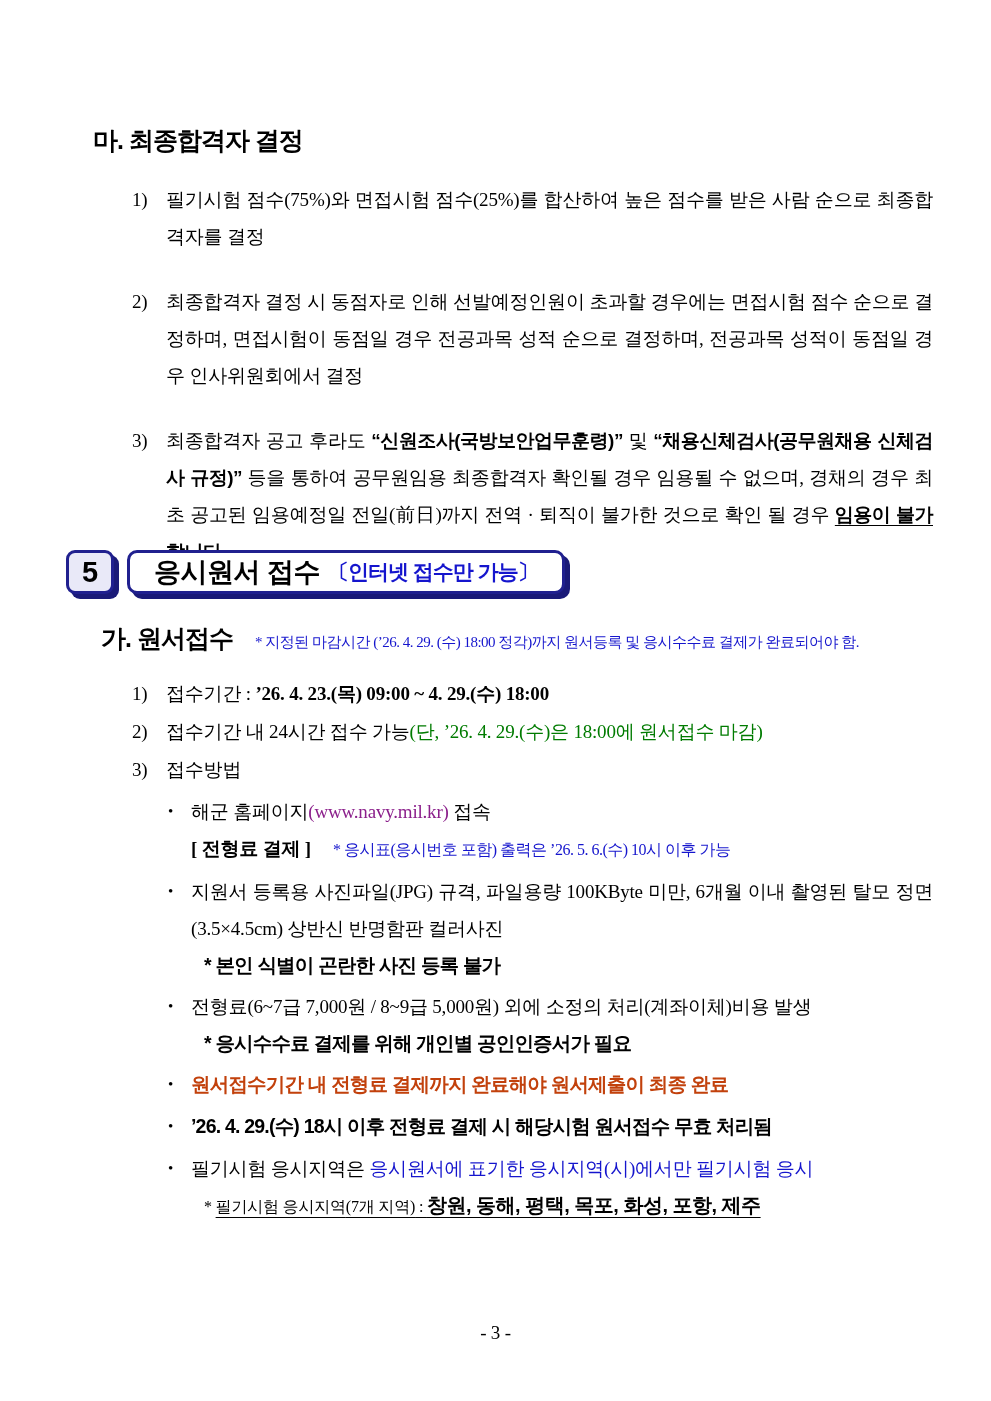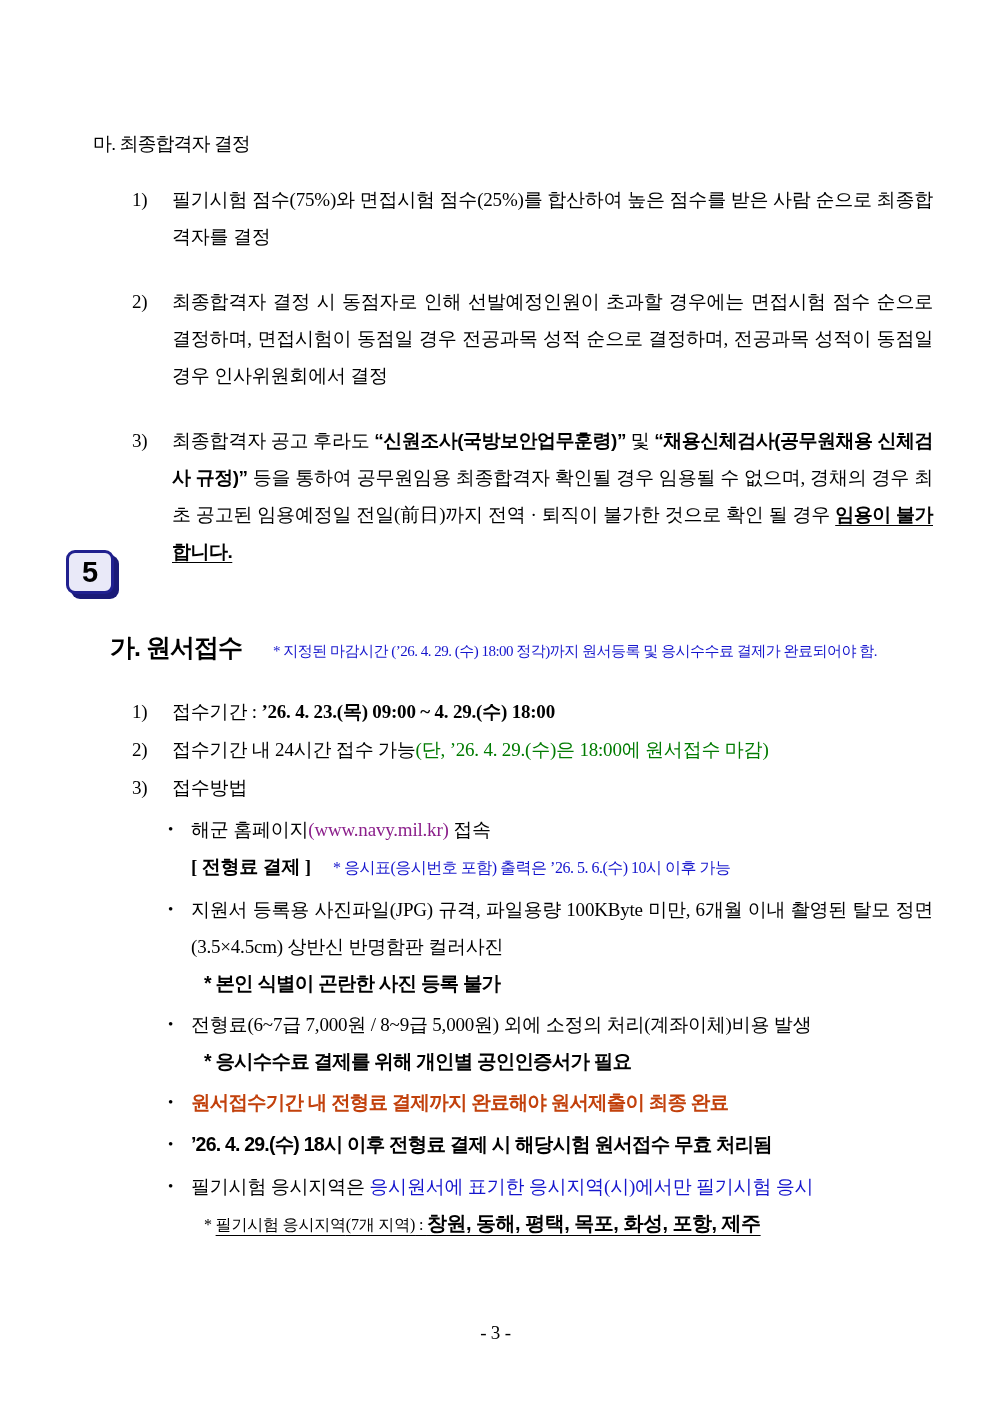--- a/index.html
+++ b/index.html
@@ -5,26 +5,26 @@
   html,body { margin:0; padding:0; background:#ffffff; }
   .page {
     position:relative; width:991px; height:1401px; background:#ffffff;
     font-family:"Liberation Serif","DejaVu Serif",serif; color:#000;
     overflow:hidden; letter-spacing:-0.2px;
   }
 
   
   .sec-ma { position:absolute; top:116px; left:0; right:0; }
   .h-ma {
-    margin:15px 0 24px 93px; font-family:"Liberation Sans","DejaVu Sans",sans-serif;
-    font-weight:normal; font-size:19px; letter-spacing:-1px;
+    margin:8px 0 24px 93px; font-family:"Liberation Sans","DejaVu Sans",sans-serif;
+    font-weight:bold; font-size:25px; letter-spacing:-1px;
   }
   .oitem { display:flex; margin:0 58px 28px 132px; font-size:19px; line-height:37px; text-align:justify; }
   .oitem .num { flex:0 0 34px; }
-  .oitem .txt { flex:1;margin-left:6px; }
+  .oitem .txt { flex:1; }
   .oitem b.seg { font-family:"Liberation Sans","DejaVu Sans",sans-serif; font-size:19px; letter-spacing:-0.5px; }
   .ul { text-decoration:underline; text-underline-offset:4px; }
 
   
   .banner { position:absolute; top:550px; left:66px; display:flex; align-items:stretch; height:44px; }
   .num-box {
     width:42px; background:#e9e9f8; border:3px solid #20208f; border-radius:9px;
     box-shadow:5px 5px 0 #1a1a78; display:flex; align-items:center; justify-content:center;
     font-family:"Liberation Sans","DejaVu Sans",sans-serif; font-weight:bold; font-size:29px;
   }
@@ -32,21 +32,21 @@
     margin-left:13px; background:#ffffff; border:3px solid #20208f; border-radius:10px;
     box-shadow:5px 5px 0 #1a1a78; display:flex; align-items:center; padding:0 24px; gap:8px;
     font-family:"Liberation Sans","DejaVu Sans",sans-serif; font-weight:bold;
   }
   .title-box .t { font-size:27px; letter-spacing:-0.5px; }
   .title-box .sub { font-size:21px; color:#1515cd; letter-spacing:-1px; }
 
   
   .sec-ga { position:absolute; top:614px; left:0; right:0; }
   .ga-head { margin:0 58px 12px 93px; display:flex; align-items:baseline; gap:14px; }
-  .h-ga { margin:17px; font-family:"Liberation Sans","DejaVu Sans",sans-serif; font-weight:bold; font-size:25px; letter-spacing:-1px; }
+  .h-ga { margin:8px; font-family:"Liberation Sans","DejaVu Sans",sans-serif; font-weight:bold; font-size:25px; letter-spacing:-1px; }
   .note-blue { color:#1515cd; font-size:15px; letter-spacing:-0.5px; }
   .sec-ga .oitem { margin-bottom:1px; }
 
   .bullet { display:flex; margin:5px 58px 0 168px; font-size:19px; line-height:37px; }
   .bullet .dot { flex:0 0 23px; font-size:15px; }
   .bullet .btxt { flex:1; text-align:justify; }
   .subnote { margin:1px 58px 6px 204px; line-height:34px; }
   .bold-note { font-family:"Liberation Sans","DejaVu Sans",sans-serif; font-weight:bold; font-size:19.5px; letter-spacing:-0.8px; }
   .red  { color:#c2410c; }
   .blue { color:#1515cd; }
@@ -83,20 +83,24 @@
       <span class="num">3)</span>
       <div class="txt">
         <span>최종합격자 공고 후라도 </span><b class="seg">“신원조사(국방보안업무훈령)”</b><span> 및 </span><b class="seg">“채용신체검사(공무원채용 신체검사 규정)”</b><span> 등을 통하여 공무원임용 최종합격자 확인될 경우 임용될 수 없으며, 경채의 경우 최초 공고된 임용예정일 전일(前日)까지  전역 · 퇴직이 불가한 것으로 확인 될 경우 </span><b class="seg ul">임용이 불가합니다.</b>
       </div>
     </div>
   </section>
 
   <div class="banner">
     <div class="num-box">
       <span>5</span>
+    </div>
+    <div class="title-box">
+      <span class="t">응시원서 접수</span>
+      <span class="sub">〔인터넷 접수만 가능〕</span>
     </div>
   </div>
 
   <section class="sec-ga">
     <div class="ga-head">
       <h3 class="h-ga">가. 원서접수</h3>
       <span class="note-blue">* 지정된 마감시간 (’26. 4. 29. (수) 18:00 정각)까지 원서등록 및 응시수수료 결제가 완료되어야 함.</span>
     </div>
 
     <div class="oitem">

